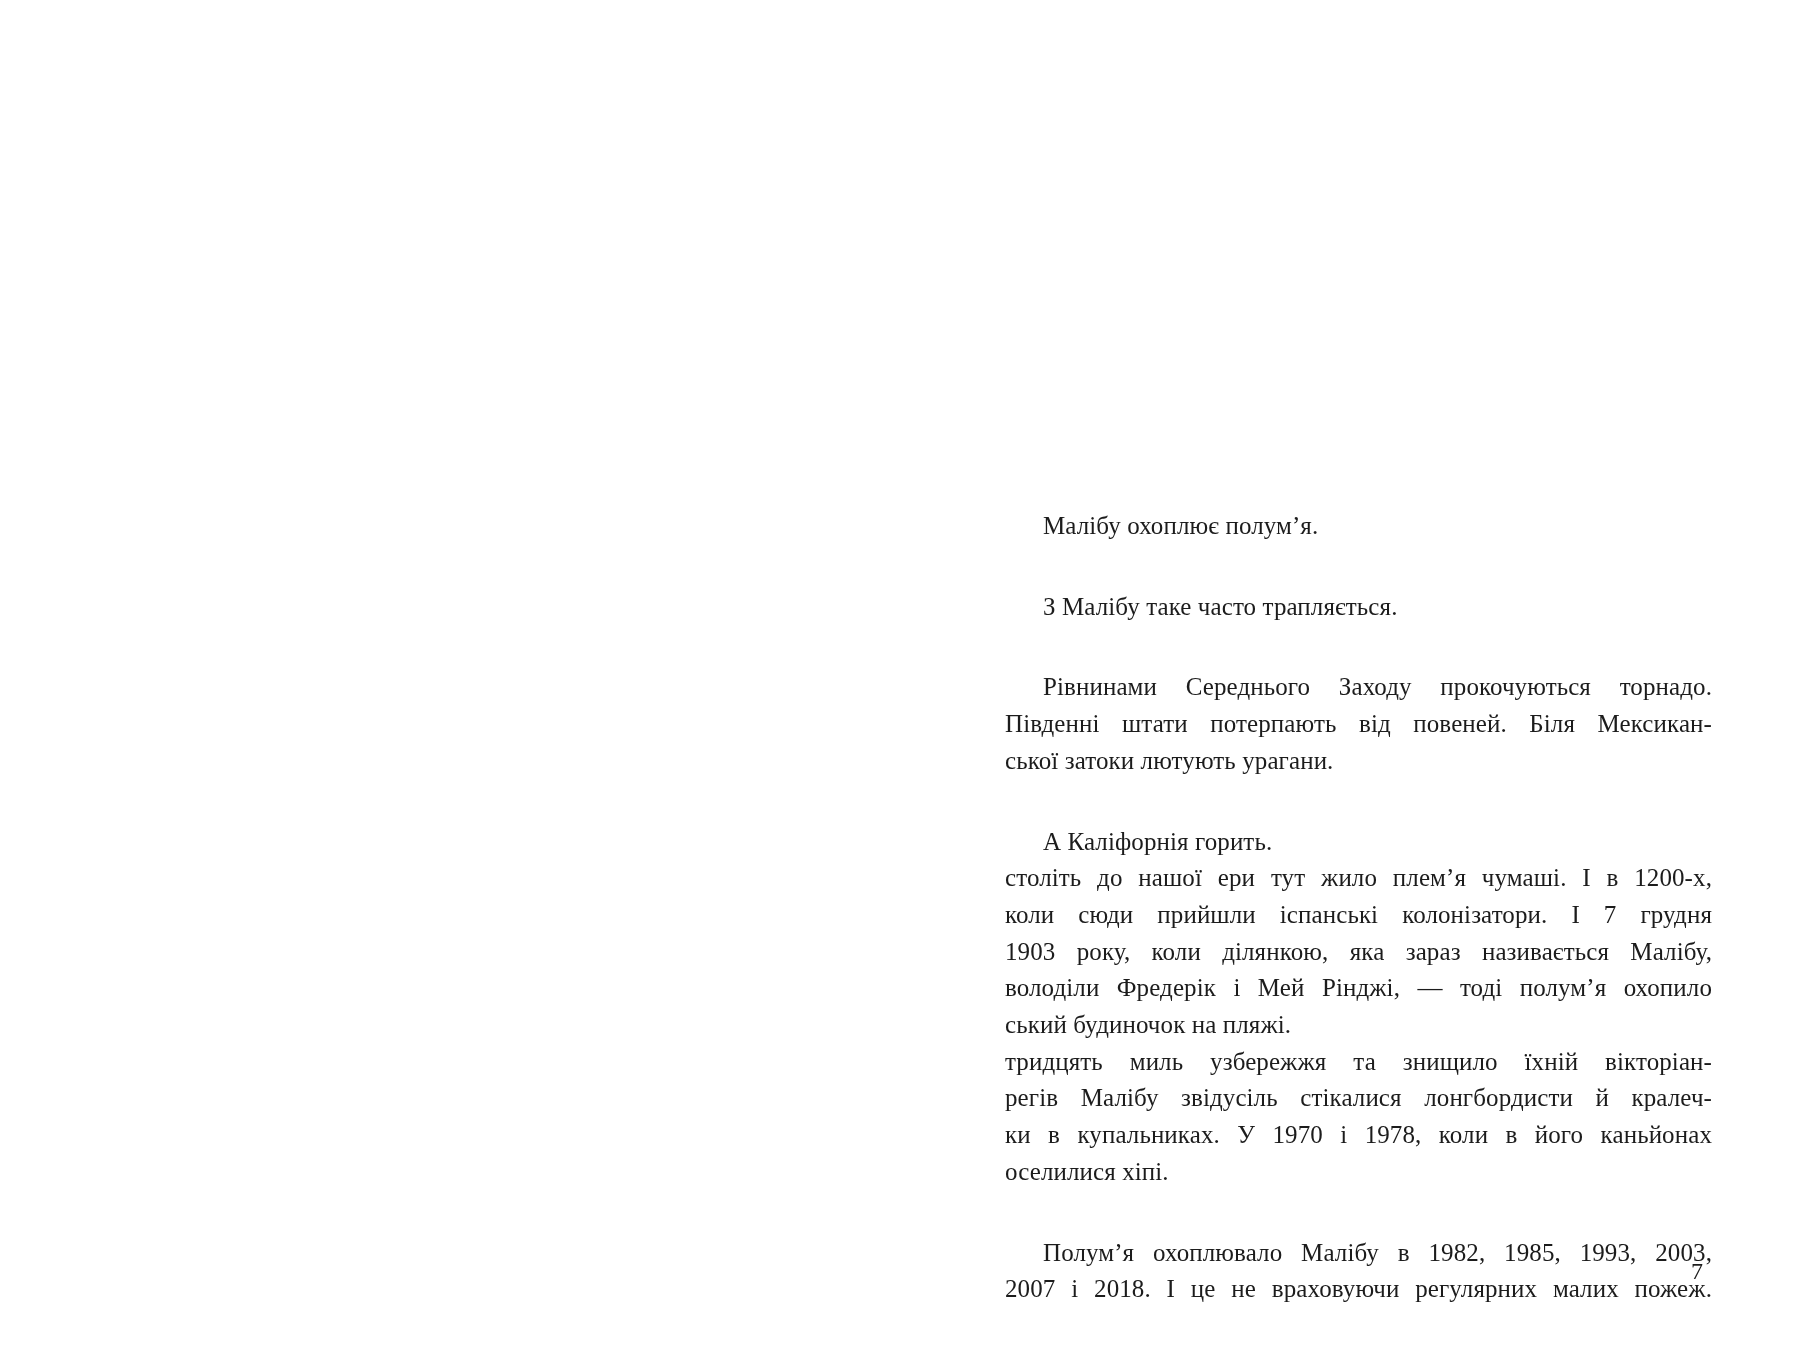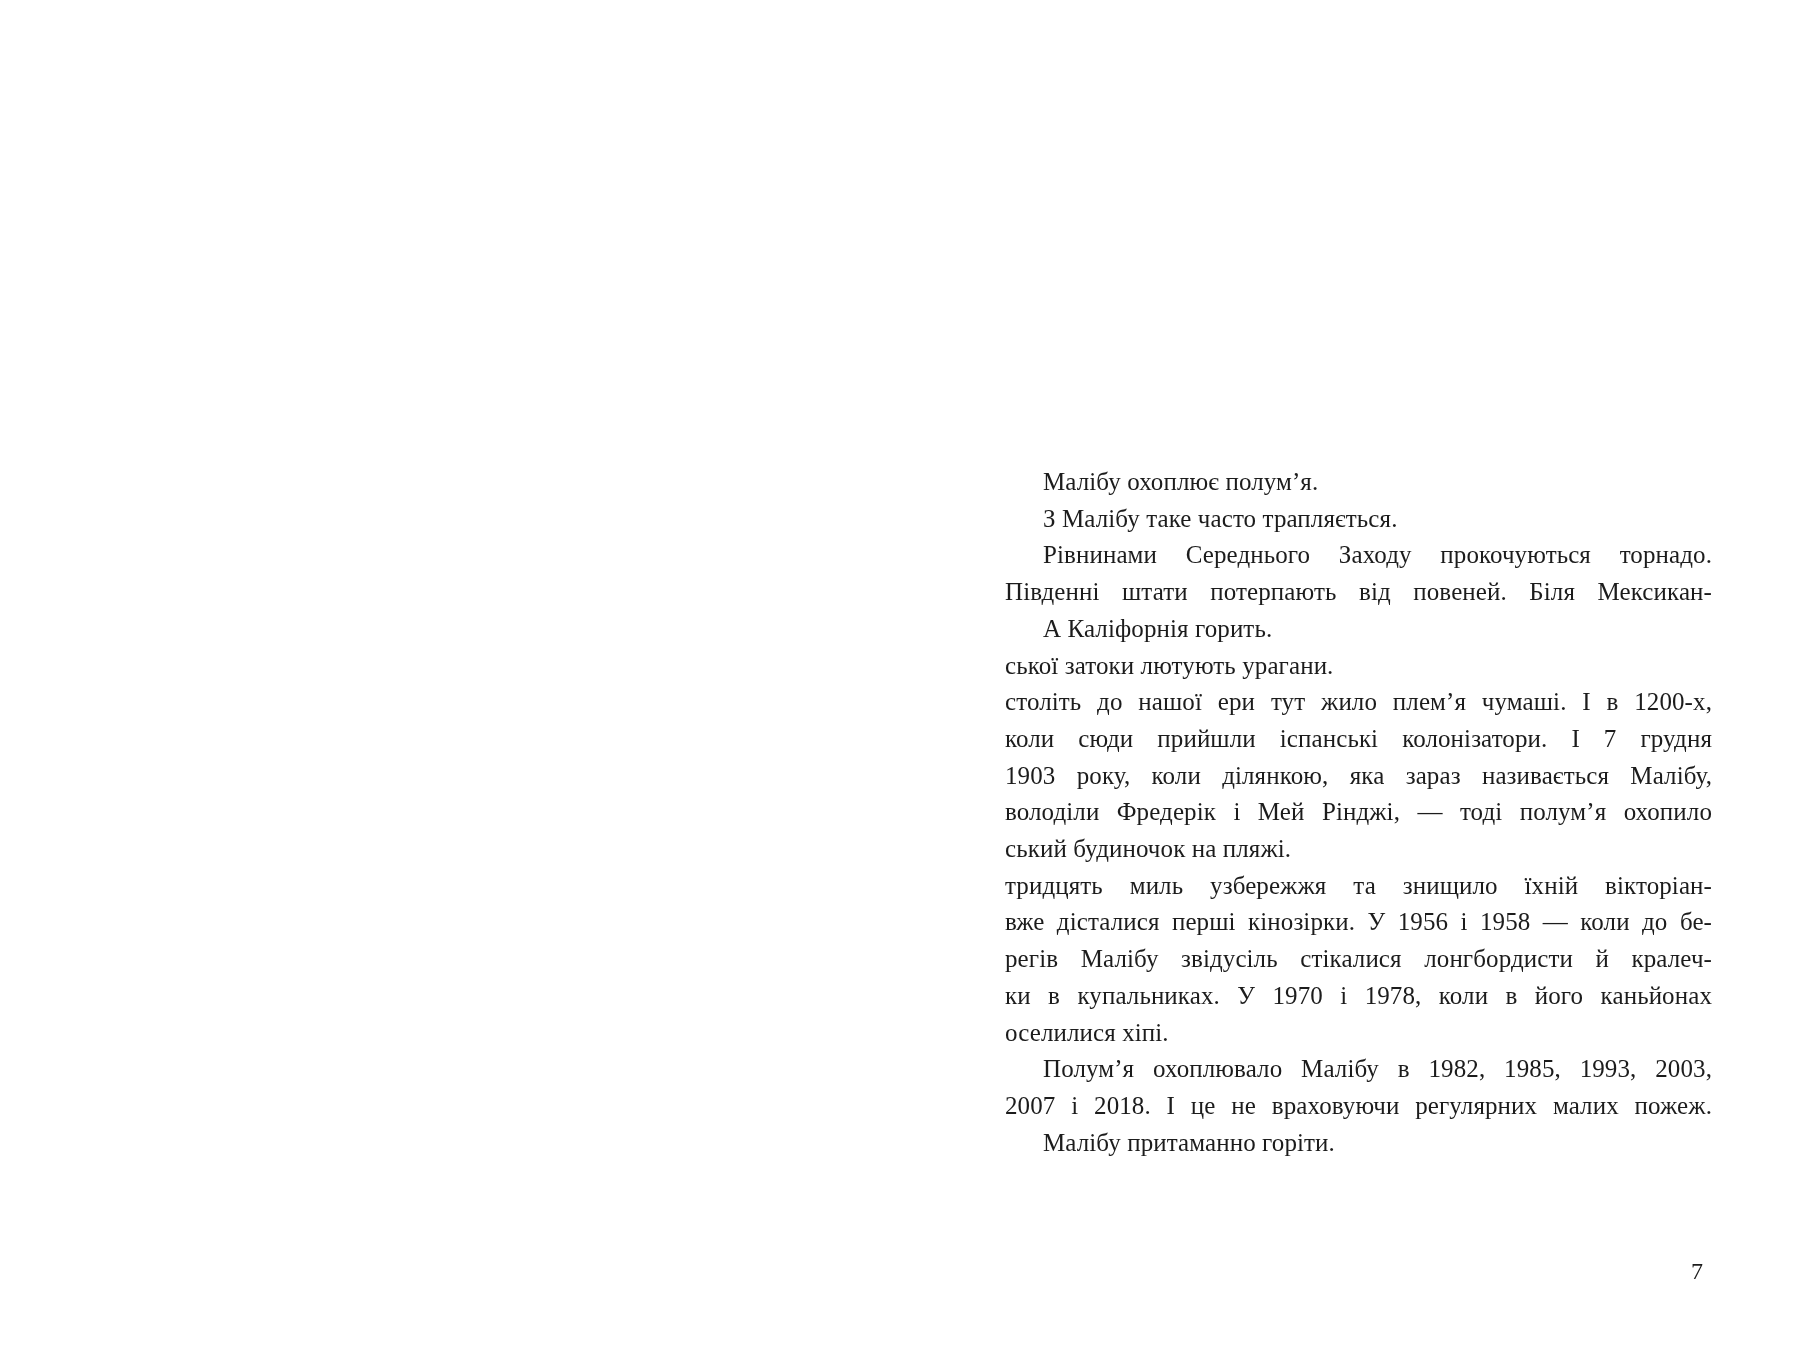--- a/index.html
+++ b/index.html
@@ -28,20 +28,21 @@
   .line {
     text-align: justify;
     text-align-last: left;
     min-height: 36.7px;
   }
   .line.just {
     text-align-last: justify;
   }
   .line.indent {
     text-indent: 38px;
+    margin-top: 44px;
   }
   .folio {
     position: absolute;
     left: 1657px;
     top: 1254px;
     width: 80px;
     text-align: center;
     font-size: 24px;
     line-height: 34px;
     color: #1c1c1c;
@@ -49,29 +50,28 @@
 </style>
 </head>
 <body>
 
 <div class="page">
   <div class="text-block">
       <div class="line indent">Малібу охоплює полум’я.</div>
       <div class="line indent">З Малібу таке часто трапляється.</div>
       <div class="line indent just">Рівнинами Середнього Заходу прокочуються торнадо.</div>
       <div class="line just">Південні штати потерпають від повеней. Біля Мексикан-</div>
+      <div class="line">ської затоки лютують урагани.</div>
       <div class="line indent">А Каліфорнія горить.</div>
-      <div class="line">ської затоки лютують урагани.</div>
       <div class="line just">століть до нашої ери тут жило плем’я чумаші. І в 1200-х,</div>
       <div class="line just">коли сюди прийшли іспанські колонізатори. І 7 грудня</div>
       <div class="line just">1903 року, коли ділянкою, яка зараз називається Малібу,</div>
       <div class="line just">володіли Фредерік і Мей Рінджі, — тоді полум’я охопило</div>
       <div class="line">ський будиночок на пляжі.</div>
       <div class="line just">тридцять миль узбережжя та знищило їхній вікторіан-</div>
-      <div class="line just">вже дісталися перші кінозірки. У 1956 і 1958 — коли до бе-</div>
       <div class="line just">регів Малібу звідусіль стікалися лонгбордисти й кралеч-</div>
       <div class="line just">ки в купальниках. У 1970 і 1978, коли в його каньйонах</div>
       <div class="line">оселилися хіпі.</div>
       <div class="line indent just">Полум’я охоплювало Малібу в 1982, 1985, 1993, 2003,</div>
       <div class="line just">2007 і 2018. І це не враховуючи регулярних малих пожеж.</div>
       <div class="line indent">Малібу притаманно горіти.</div>
     </div>
   <div class="folio">7</div>
 </div>
 

